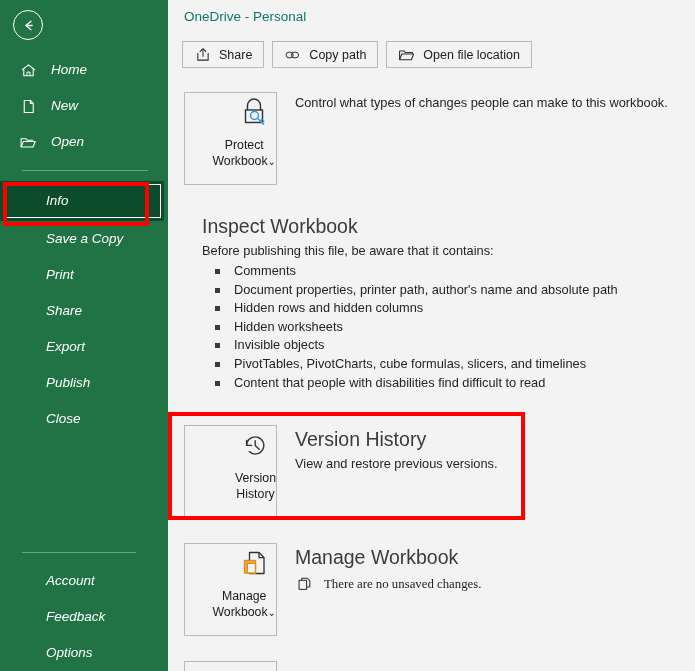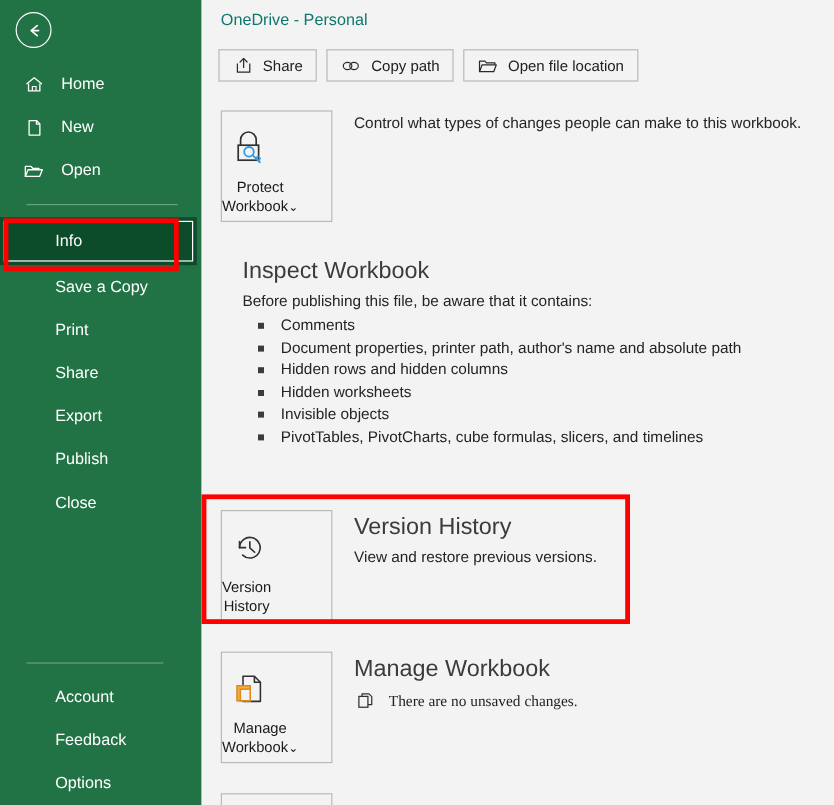--- a/index.html
+++ b/index.html
@@ -54,21 +54,21 @@
     cursor: pointer;
     white-space: nowrap;
   }
   .nav-item .nav-icon {
     width: 22px; height: 22px;
     flex: 0 0 22px;
     display: flex; align-items: center; justify-content: center;
     margin-right: 12px;
   }
   .nav-item.no-icon { padding-left: 46px; }
-  .nav-label { line-height: 1; padding-bottom: 1px; }
+  .nav-label { line-height: 1; padding-bottom: 1px; font-style: italic; }
 
   .nav-sep {
     height: 1px;
     background: rgba(255,255,255,0.33);
     margin: 10px 20px 10px 22px;
   }
 
   
   .nav-item.selected {
     background: #0d4c2b;
@@ -139,23 +139,22 @@
     display: flex;
     align-items: flex-start;
   }
   .bigbtn {
     width: 93px;
     height: 93px;
     border: 1px solid #b9b9b9;
     background: #f3f3f3;
     display: flex;
     flex-direction: column;
-    align-items: flex-start;
+    align-items: flex-end;
     justify-content: flex-start;
-    padding-top: 11px;
     cursor: pointer;
     flex: 0 0 93px;
   }
   .bigbtn .big-icon {
     height: 40px;
     width: 44px;
     display: flex; align-items: center; justify-content: center;
   }
   .bigbtn .big-label {
     margin-top: 4px;
@@ -379,20 +378,21 @@
       <div class="sec-body">
         <div class="sec-title">Inspect Workbook</div>
         <div class="sec-sub">Before publishing this file, be aware that it contains:</div>
         <ul class="bullets">
           <li>Comments</li>
           <li>Document properties, printer path, author's name and absolute path</li>
           <li>Hidden rows and hidden columns</li>
           <li>Hidden worksheets</li>
           <li>Invisible objects</li>
           <li>PivotTables, PivotCharts, cube formulas, slicers, and timelines</li>
+          <li>Content that people with disabilities find difficult to read</li>
         </ul>
       </div>
     </div>
 
     <div class="section" id="sec-version">
       <div class="bigbtn">
         <span class="big-icon">
           <svg width="40" height="38" viewBox="0 0 40 38">
             <path d="M12.6 18.4 a8.6 8.6 0 1 1 2.6 6.2" fill="none" stroke="#303030" stroke-width="1.35" stroke-linecap="round"></path>
             <path d="M12.6 18.4 L12.6 13.4 M12.6 18.4 L17.6 18.4" fill="none" stroke="#303030" stroke-width="1.35" stroke-linecap="round"></path>

